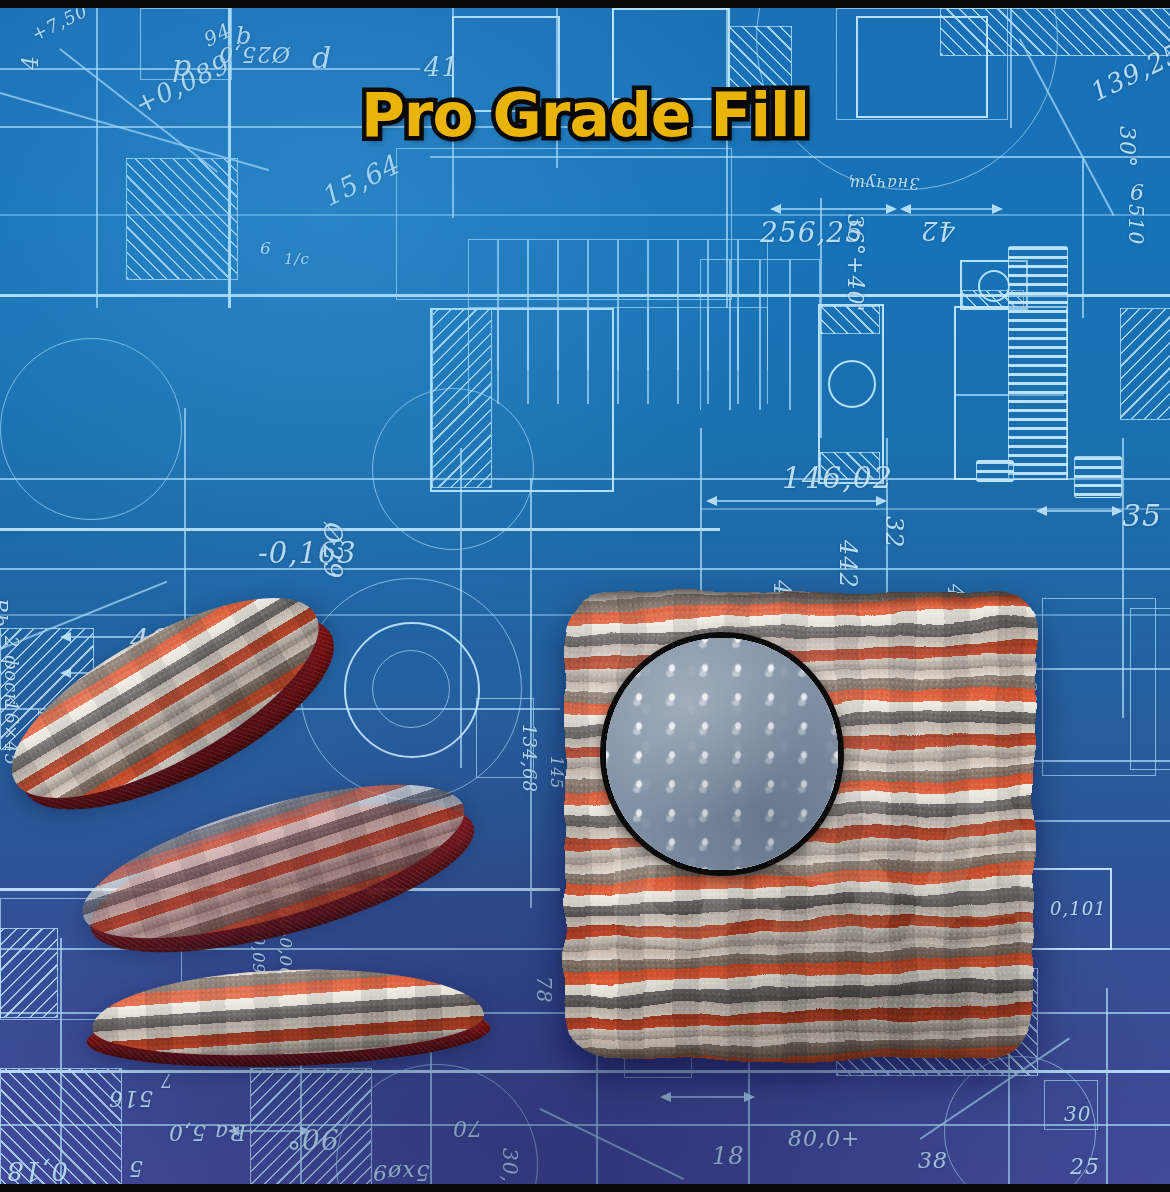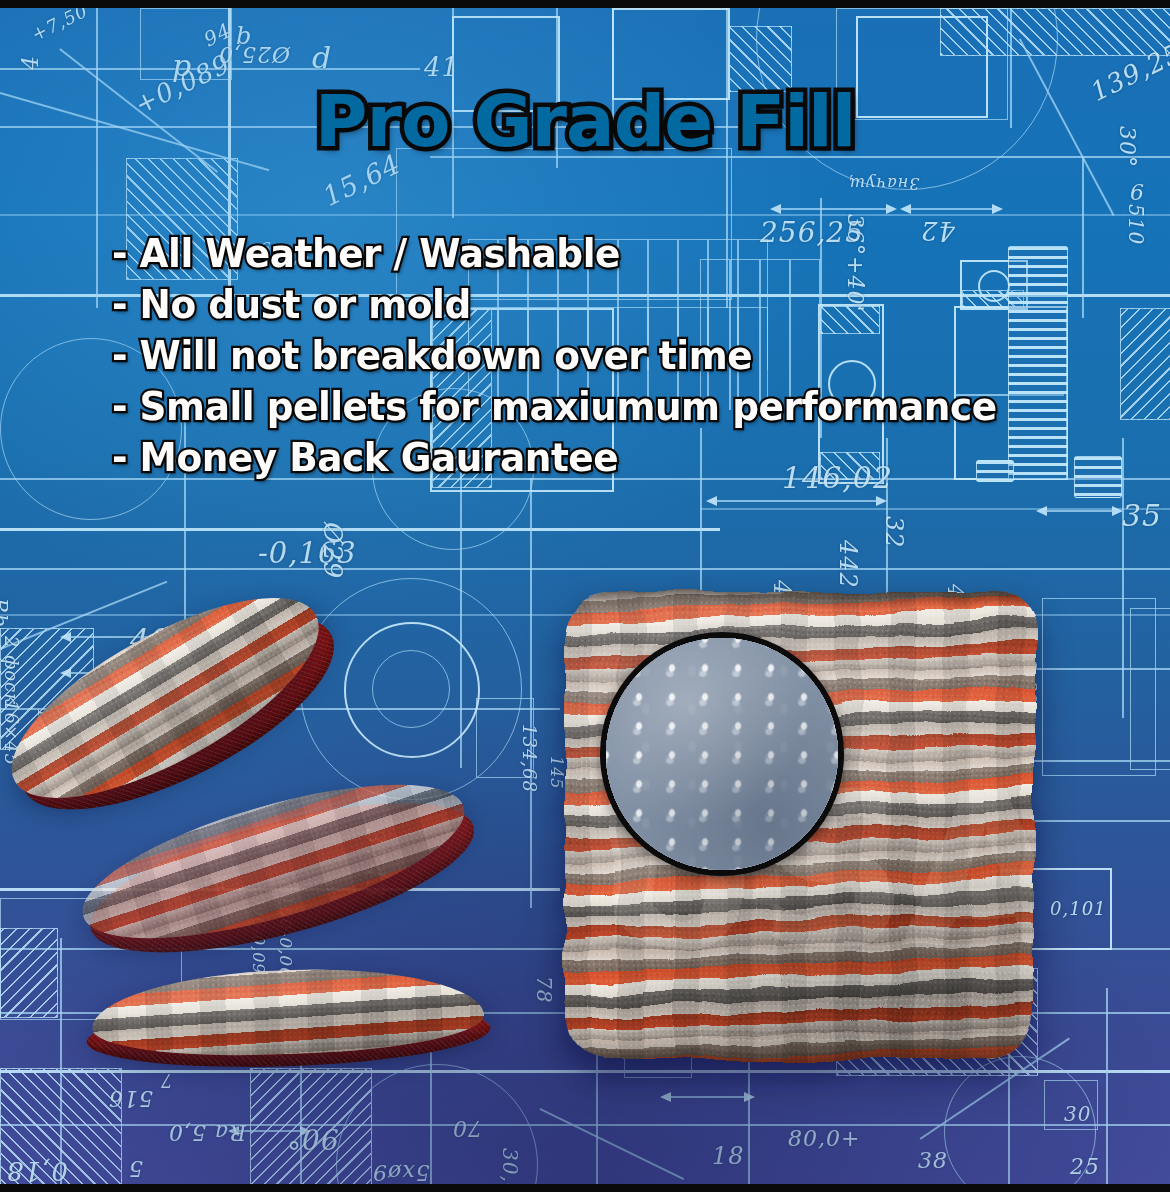--- a/index.html
+++ b/index.html
@@ -107,23 +107,23 @@
 
   
   #headline{
     position:absolute;left:0;top:86px;width:1170px;text-align:center;
     z-index:30;pointer-events:none;
   }
   #headline .t{
     display:inline-block;
     font-family:"DejaVu Sans",sans-serif;
     font-weight:700;
-    font-size:72px;
+    font-size:60px;
     line-height:.98;
-    color:#0369a1;
+    color:#eab308;
     letter-spacing:-1px;
     -webkit-text-stroke:9px #0c0c0c;
     paint-order:stroke fill;
     text-shadow:
       0 0 2px #0c0c0c,
       3px 4px 7px rgba(0,0,0,.55);
   }
 
   
   #bullets{
@@ -519,27 +519,20 @@
         <div class="dimtxt r180" style="left: 452px; top: 1108px; font-size: 22px;">70</div>
         <div class="dimtxt r180" style="left: 160px; top: 1062px; font-size: 18px;">7</div>
       </div>
 
   </div>
 
   <div id="headline">
     <span class="t">Pro Grade Fill</span>
   </div>
 
-  <ul id="bullets">
-      <li>- All Weather / Washable</li>
-      <li>- No dust or mold</li>
-      <li>- Will not breakdown over time</li>
-      <li>- Small pellets for maxiumum performance</li>
-      <li>- Money Back Gaurantee</li>
-    </ul>
 
   <div class="bagwrap" style="left:18px;top:588px;width:360px;height:330px;transform:rotate(-29deg);">
     <div class="lensback" style="left:10px;top:56px;width:344px;height:128px;transform:rotate(2deg);">
       <div class="weave"></div>
     </div>
     <div class="lens" style="left:6px;top:38px;width:344px;height:126px;">
       <div class="fabric"></div>
       <div class="fuzz"></div>
     </div>
   </div>

